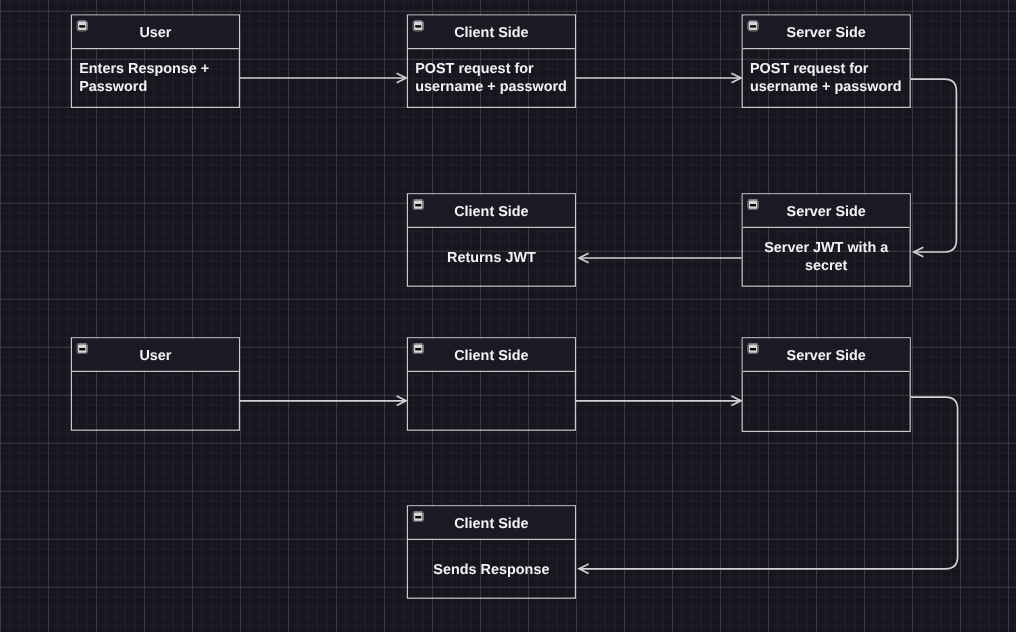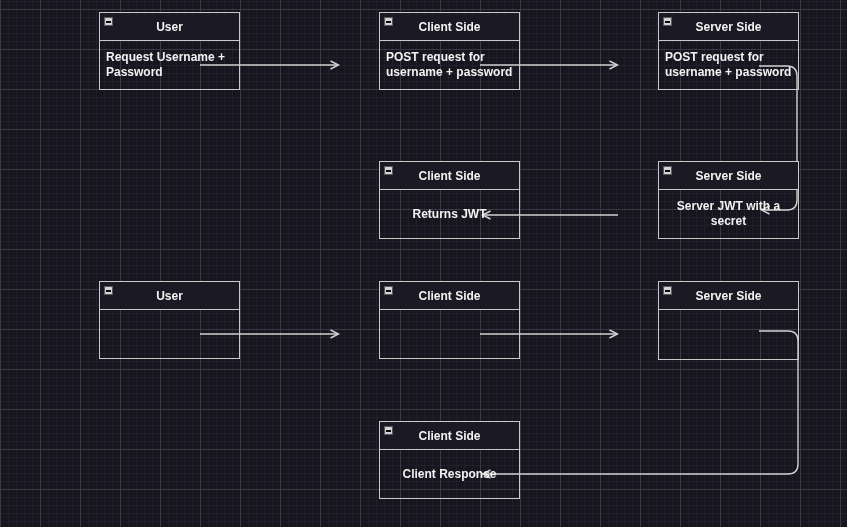--- a/index.html
+++ b/index.html
@@ -18,21 +18,21 @@
     background-size:40px 40px,40px 40px,8px 8px,8px 8px;
     background-position:0 9px,0 0,0 1px,0 0;
   }
   #edges{position:absolute;left:0;top:0;width:847px;height:527px;z-index:1;}
   #edges path.edge{fill:none;stroke:var(--connector,#d2d2d2);stroke-width:1.4;}
   #nodes{position:absolute;left:0;top:0;z-index:2;}
   .node{
     position:absolute;
     border:1.5px solid var(--node-border,#c9c9c9);
     color:var(--text,#f2f2f2);
-    display:flex;flex-direction:column;margin-left:40px;
+    display:flex;flex-direction:column;
   }
   .node-header{
     position:relative;
     height:28px;flex:0 0 28px;
     background:var(--header-fill,#1b1a24);
     border-bottom:1.5px solid var(--node-border,#c9c9c9);
     display:flex;align-items:center;justify-content:center;
     font-size:12px;font-weight:700;
   }
   .collapse{
@@ -71,21 +71,21 @@
         <path d="M480,334 L617,334" class="edge" marker-end="url(#arrowhead)"></path>
         <path d="M759,331 L788,331 Q798,331 798,341 L798,464 Q798,474 788,474 L483,474" class="edge" marker-end="url(#arrowhead)"></path>
       </g>
   </svg>
   <div id="nodes">
       <div class="node" style="left: 59px; top: 12px; width: 141px; height: 78px;">
     <div class="node-header">
       <span class="collapse"></span>
       <span class="title">User</span>
     </div>
-    <div class="node-body align-left">Request Username +
+    <div class="node-body align-left">Enters Response +
 Password</div>
   </div>
       <div class="node" style="left: 339px; top: 12px; width: 141px; height: 78px;">
     <div class="node-header">
       <span class="collapse"></span>
       <span class="title">Client Side</span>
     </div>
     <div class="node-body align-left">POST request for
 username + password</div>
   </div>
@@ -128,16 +128,16 @@
     <div class="node-header">
       <span class="collapse"></span>
       <span class="title">Server Side</span>
     </div>
   </div>
       <div class="node" style="left: 339px; top: 421px; width: 141px; height: 78px;">
     <div class="node-header">
       <span class="collapse"></span>
       <span class="title">Client Side</span>
     </div>
-    <div class="node-body align-center">Client Response</div>
+    <div class="node-body align-center">Sends Response</div>
   </div>
     </div>
 </div>
 
 </body></html>

